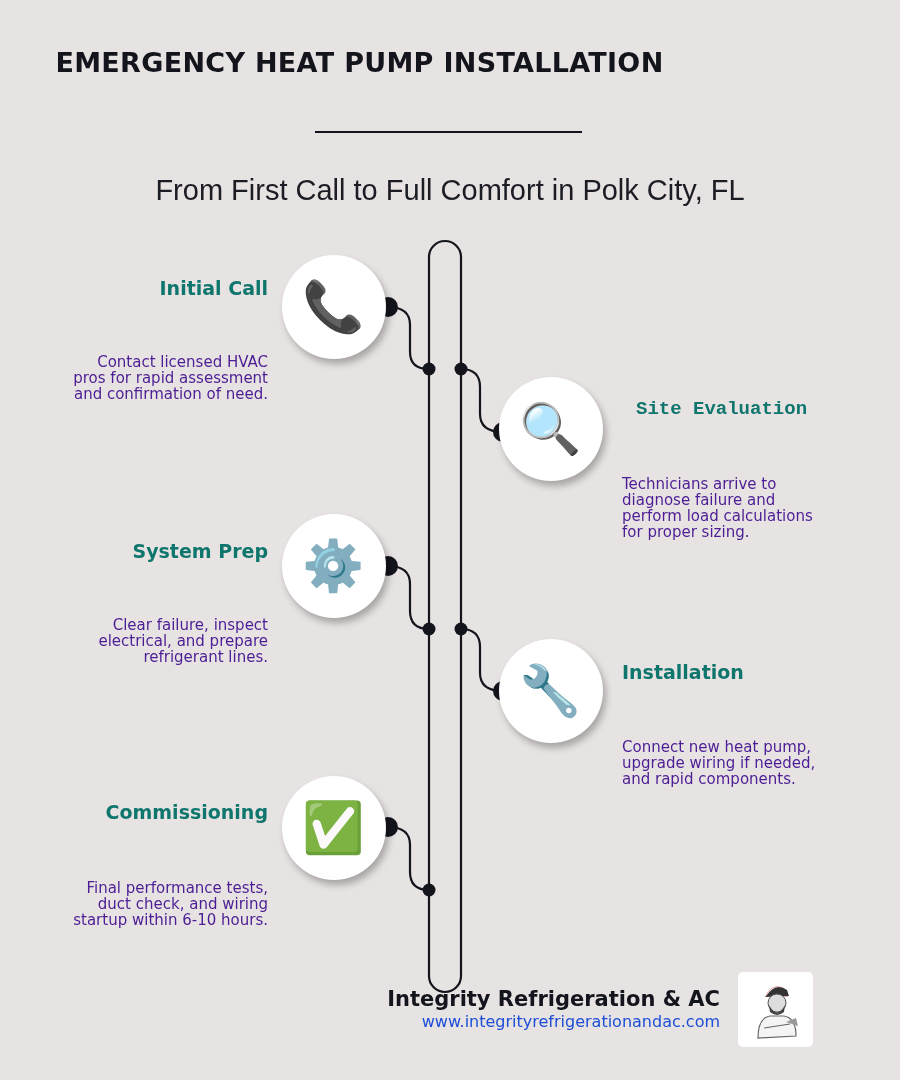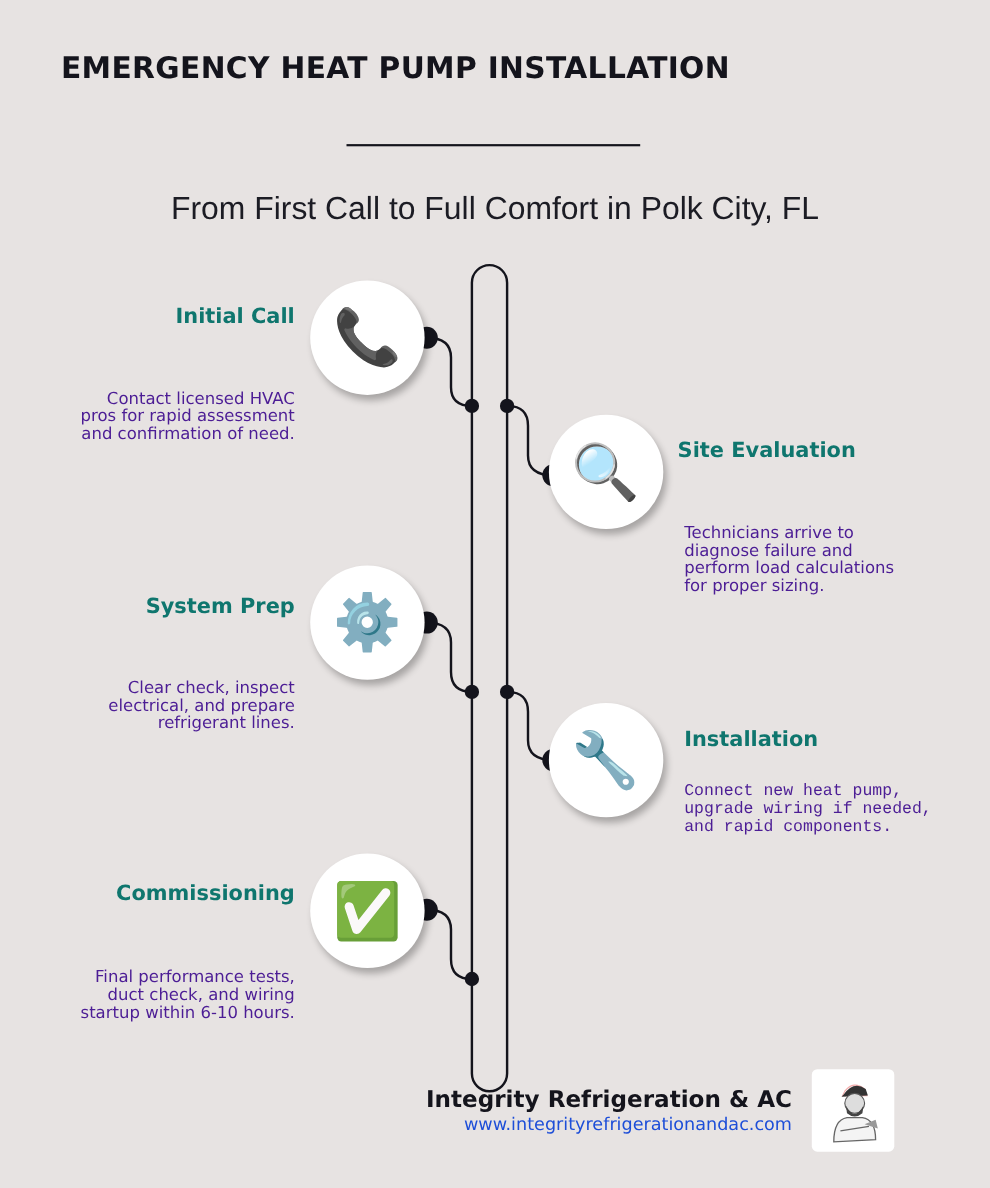--- a/index.html
+++ b/index.html
@@ -59,43 +59,43 @@
   <div class="step-desc" style="right:632px; top:307px;">
     <div>Contact licensed HVAC</div>
     <div>pros for rapid assessment</div>
     <div>and confirmation of need.</div>
   </div>
   <div class="circle" style="left:282px; top:255px;">📞</div>
 </div>
 
 <div class="right">
   <div class="circle" style="left:499px; top:377px;">🔍</div>
-  <div class="step-title" style="left:616px; top:398px;">Site Evaluation</div>
+  <div class="step-title" style="left:636px; top:398px;font-family:Liberation Mono, monospace;">Site Evaluation</div>
   <div class="step-desc" style="left:622px; top:429px;">
     <div>Technicians arrive to</div>
     <div>diagnose failure and</div>
     <div>perform load calculations</div>
     <div>for proper sizing.</div>
   </div>
 </div>
 
 <div class="left">
   <div class="step-title" style="right:632px; top:540px;">System Prep</div>
   <div class="step-desc" style="right:632px; top:570px;">
-    <div>Clear check, inspect</div>
+    <div>Clear failure, inspect</div>
     <div>electrical, and prepare</div>
     <div>refrigerant lines.</div>
   </div>
   <div class="circle" style="left:282px; top:514px;">⚙️</div>
 </div>
 
 <div class="right">
   <div class="circle" style="left:499px; top:639px;">🔧</div>
   <div class="step-title" style="left:622px; top:661px;">Installation</div>
-  <div class="step-desc" style="left:622px; top:665px;font-family:Liberation Mono, monospace;">
+  <div class="step-desc" style="left:622px; top:692px;">
     <div>Connect new heat pump,</div>
     <div>upgrade wiring if needed,</div>
     <div>and rapid components.</div>
   </div>
 </div>
 
 <div class="left">
   <div class="step-title" style="right:632px; top:801px;">Commissioning</div>
   <div class="step-desc" style="right:632px; top:833px;">
     <div>Final performance tests,</div>

